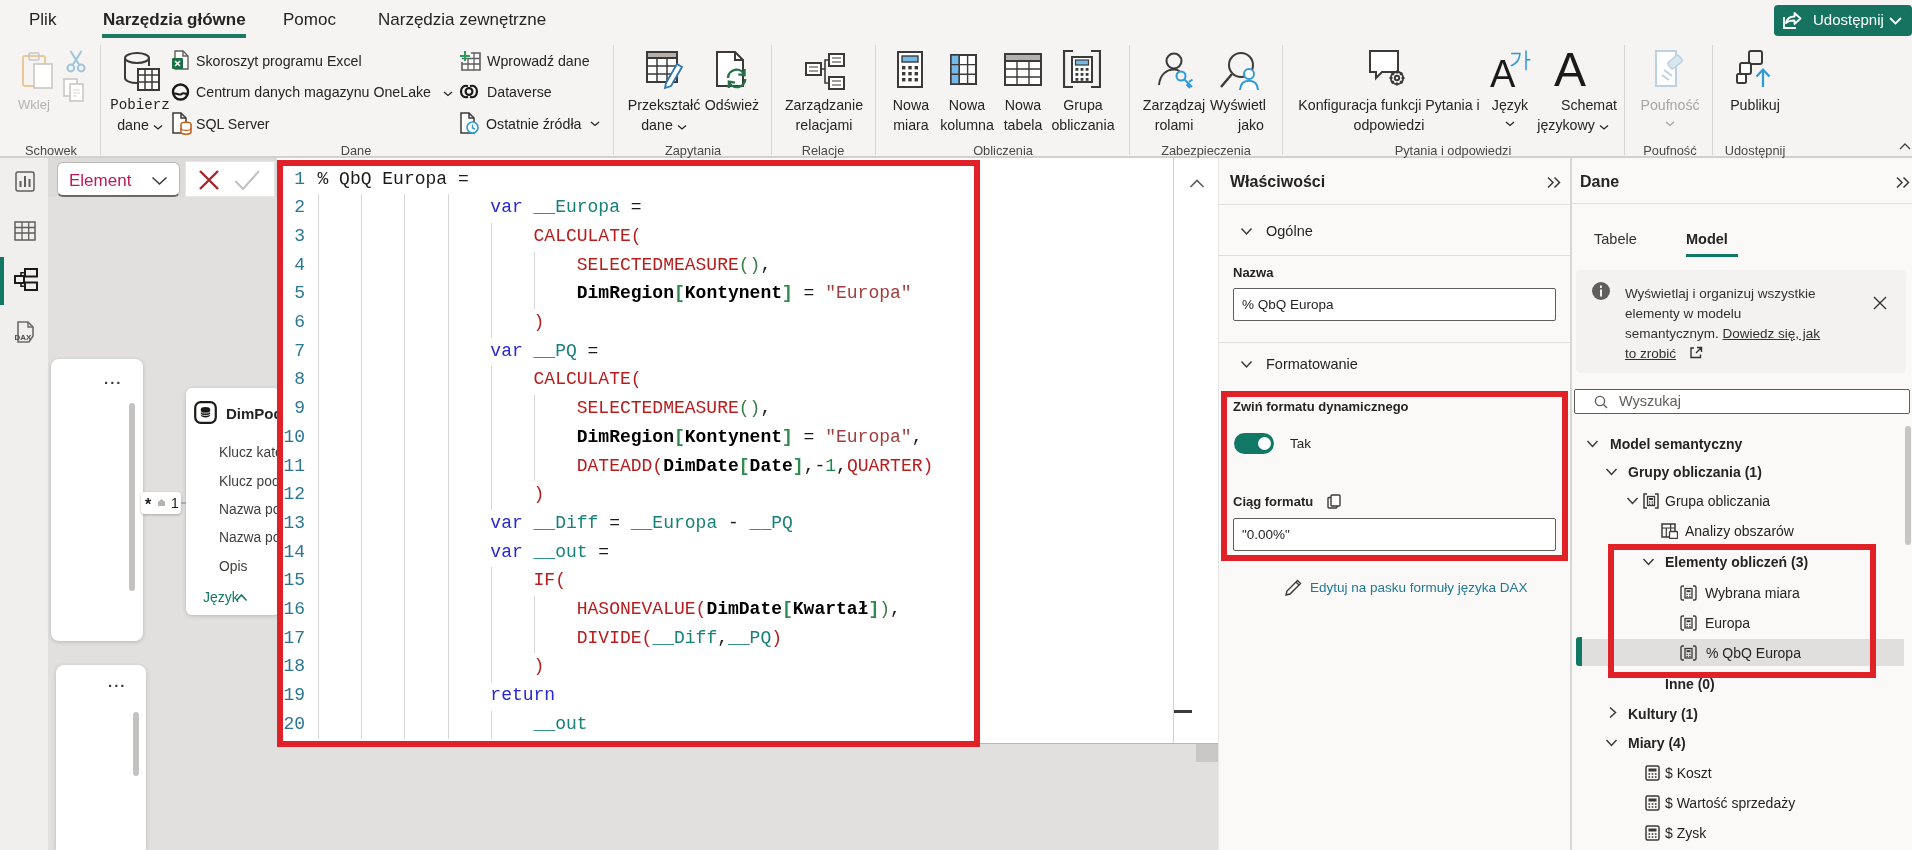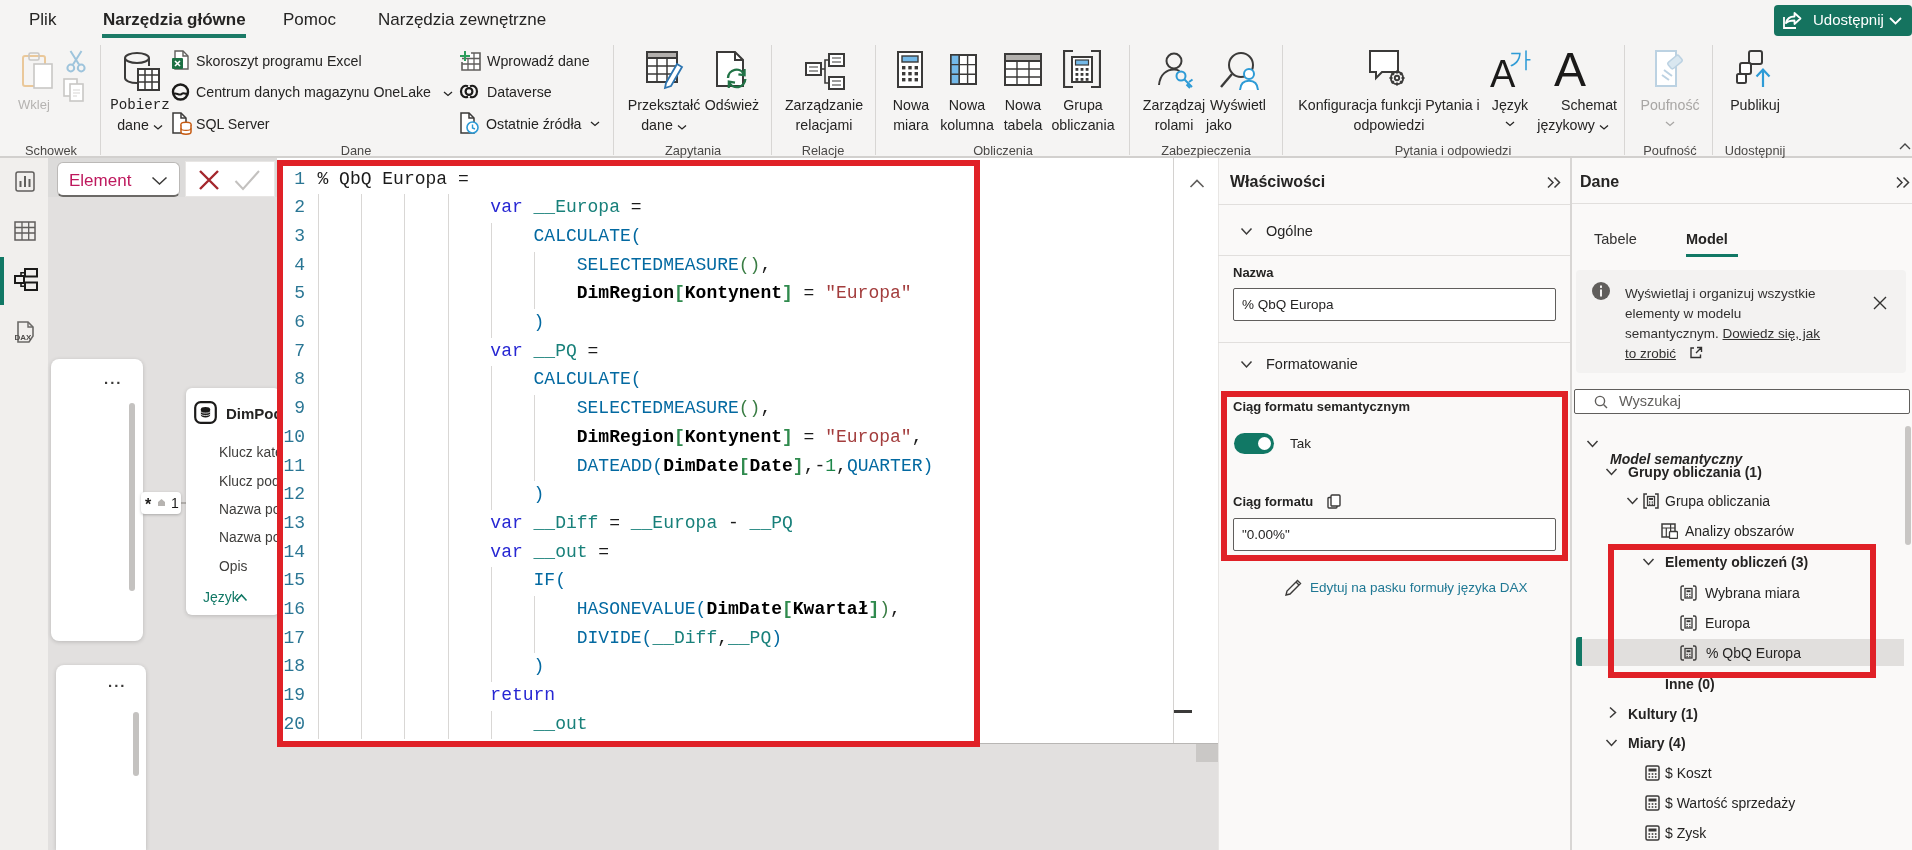--- a/index.html
+++ b/index.html
@@ -83,21 +83,21 @@
   <div class="blabel blc" style="left:861px; top:117px; width:100px;">miara</div>
   <div class="blabel blc" style="left:917px; top:97px; width:100px;">Nowa</div>
   <div class="blabel blc" style="left:917px; top:117px; width:100px;">kolumna</div>
   <div class="blabel blc" style="left:973px; top:97px; width:100px;">Nowa</div>
   <div class="blabel blc" style="left:973px; top:117px; width:100px;">tabela</div>
   <div class="blabel blc" style="left:1033px; top:97px; width:100px;">Grupa</div>
   <div class="blabel blc" style="left:1033px; top:117px; width:100px;">obliczania</div>
   <div class="blabel blc" style="left:1124px; top:97px; width:100px;">Zarządzaj</div>
   <div class="blabel blc" style="left:1124px; top:117px; width:100px;">rolami</div>
   <div class="blabel blc" style="left:1188px; top:97px; width:100px;">Wyświetl</div>
-  <div class="blabel blc" style="left:1156px; top:117px; width:100px;padding-left:26px;">jako</div>
+  <div class="blabel blc" style="left:1188px; top:117px; width:100px;padding-left:26px;">jako</div>
   <div class="blabel blc" style="left:1289px; top:97px; width:200px;">Konfiguracja funkcji Pytania i</div>
   <div class="blabel blc" style="left:1289px; top:117px; width:200px;">odpowiedzi</div>
   <div class="blabel blc" style="left:1460px; top:97px; width:100px;">Język</div>
   <svg class="abs" style="left:1505px; top:120px;" width="10" height="8" viewBox="0 0 10 8">
       <path class="chev" d="M1 2 L5 5.5 L9 2"></path>
     </svg>
   <div class="blabel blc" style="left:1523px; top:97px; width:100px;padding-left:32px;">Schemat</div>
   <div class="blabel blc" style="left:1523px; top:117px; width:100px;">językowy <svg width="10" height="8" viewBox="0 0 10 8" style="vertical-align:-1px;">
         <path class="chev" d="M1 2.5 L5 6 L9 2.5"></path>
       </svg></div>
@@ -365,21 +365,21 @@
       <path d="M1.5 9 L8 2.5 L14.5 9" fill="none" stroke="#605e5c" stroke-width="1.6"></path>
     </svg>
   <div class="abs" style="left:1196px; top:744px; width:22px; height:18px; background:#cac8c6;"></div>
 
   <style>
     #lnums { position:absolute; left:277px; top:164.5px; width:28px; text-align:right;
       font-family:"Liberation Mono", monospace; font-size:18px; line-height:28.7px; color:#2a7694; }
     #code { position:absolute; left:317.5px; top:164.5px; font-family:"Liberation Mono", monospace;
       font-size:18px; line-height:28.7px; color:#1b1b1b; white-space:pre; }
     .ig { position:absolute; width:1px; background:#d9d7d5; }
-    #code .k{color:#2727d3;} #code .f{color:#0369a1;} #code .v{color:#18807a;}
+    #code .k{color:#2727d3;} #code .f{color:#b91c1c;} #code .v{color:#18807a;}
     #code .t{color:#000000;font-weight:bold;} #code .b{color:#2f8a4d;font-weight:bold;} #code .s{color:#a33d3d;}
     #code .n{color:#1d8649;} #code .g{color:#3a7d44;}
   </style>
   <div class="ig" style="left:318px; top:194.2px; height:545.3px;"></div>
   <div class="ig" style="left:361.2px; top:194.2px; height:545.3px;"></div>
   <div class="ig" style="left:404.4px; top:194.2px; height:545.3px;"></div>
   <div class="ig" style="left:447.6px; top:194.2px; height:545.3px;"></div>
   <div class="ig" style="left:490.8px; top:222.9px; height:114.8px;"></div>
   <div class="ig" style="left:490.8px; top:366.4px; height:143.5px;"></div>
   <div class="ig" style="left:490.8px; top:567.3px; height:114.8px;"></div>
@@ -423,21 +423,21 @@
   <div class="abs" style="left:1266px; top:223px; font-size:14.5px; color:#252423;">Ogólne</div>
   <div class="abs" style="left:1218px; top:255px; width:352px; height:1px; background:#e1dfdd;"></div>
   <div class="abs" style="left:1233px; top:265px; font-size:13px; font-weight:bold; color:#252423;">Nazwa</div>
   <div class="abs" style="left:1233px; top:288px; width:323px; height:33px; background:#fff; border:1px solid #605e5c; border-radius:2px;"></div>
   <div class="abs" style="left:1242px; top:297px; font-size:13.5px; color:#252423;">% QbQ Europa</div>
   <div class="abs" style="left:1218px; top:342px; width:352px; height:1px; background:#e1dfdd;"></div>
   <svg class="abs" style="left:1240px; top:360px;" width="13" height="9" viewBox="0 0 13 9">
       <path d="M1.5 1.5 L6.5 7 L11.5 1.5" fill="none" stroke="#3b3a39" stroke-width="1.5"></path>
     </svg>
   <div class="abs" style="left:1266px; top:356px; font-size:14.5px; color:#252423;">Formatowanie</div>
-  <div class="abs" style="left:1233px; top:399px; font-size:13px; font-weight:bold; color:#252423;">Ciąg formatu semantycznym</div>
+  <div class="abs" style="left:1233px; top:399px; font-size:13px; font-weight:bold; color:#252423;">Zwiń formatu dynamicznego</div>
   <div class="abs" style="left:1234px; top:433px; width:40px; height:21px; background:#117865; border-radius:11px;"></div>
   <div class="abs" style="left:1258px; top:437px; width:13px; height:13px; background:#fff; border-radius:50%;"></div>
   <div class="abs" style="left:1290px; top:436px; font-size:13.5px; color:#252423;">Tak</div>
   <div class="abs" style="left:1233px; top:494px; font-size:13px; font-weight:bold; color:#252423;">Ciąg formatu</div>
   <svg class="abs" style="left:1327px; top:494px;" width="14" height="15" viewBox="0 0 14 15">
     <rect x="4" y="1" width="9" height="11" rx="1" fill="#fff" stroke="#3b3a39" stroke-width="1.4"></rect>
     <path d="M4 3.5 L2 3.5 Q1 3.5 1 4.5 L1 13 Q1 14 2 14 L9 14 Q10 14 10 13 L10 12" fill="none" stroke="#3b3a39" stroke-width="1.4"></path>
   </svg>
   <div class="abs" style="left:1233px; top:518px; width:323px; height:33px; background:#fff; border:1px solid #605e5c; border-radius:2px;"></div>
   <div class="abs" style="left:1242px; top:527px; font-size:13.5px; color:#252423;">"0.00%"</div>
@@ -482,21 +482,21 @@
 
   <style>
     .trow { position:absolute; font-size:14px; color:#252423; white-space:nowrap; }
     .tb { font-weight:bold; }
     .cvd { stroke:#3b3a39; stroke-width:1.5; fill:none; }
   </style>
 
   <svg class="abs" style="left:1586px; top:439px;" width="13" height="10" viewBox="0 0 13 10">
       <path class="cvd" d="M1.5 2 L6.5 7.5 L11.5 2"></path>
     </svg>
-  <div class="trow tb" style="left:1610px; top:451px;font-style:italic;">Model semantyczny</div>
+  <div class="trow tb" style="left:1610px; top:436px;">Model semantyczny</div>
   <svg class="abs" style="left:1605px; top:467px;" width="13" height="10" viewBox="0 0 13 10">
       <path class="cvd" d="M1.5 2 L6.5 7.5 L11.5 2"></path>
     </svg>
   <div class="trow tb" style="left:1628px; top:464px;">Grupy obliczania (1)</div>
   <svg class="abs" style="left:1626px; top:496px;" width="13" height="10" viewBox="0 0 13 10">
       <path class="cvd" d="M1.5 2 L6.5 7.5 L11.5 2"></path>
     </svg>
   <svg class="abs" style="left:1643px; top:493px;" width="16" height="16" viewBox="0 0 16 16">
     <path d="M4 1 L1 1 L1 15 L4 15 M12 1 L15 1 L15 15 L12 15" fill="none" stroke="#3b3a39" stroke-width="1.5"></path>
     <rect x="4.5" y="3.5" width="7" height="9" fill="none" stroke="#3b3a39" stroke-width="1.3"></rect>

